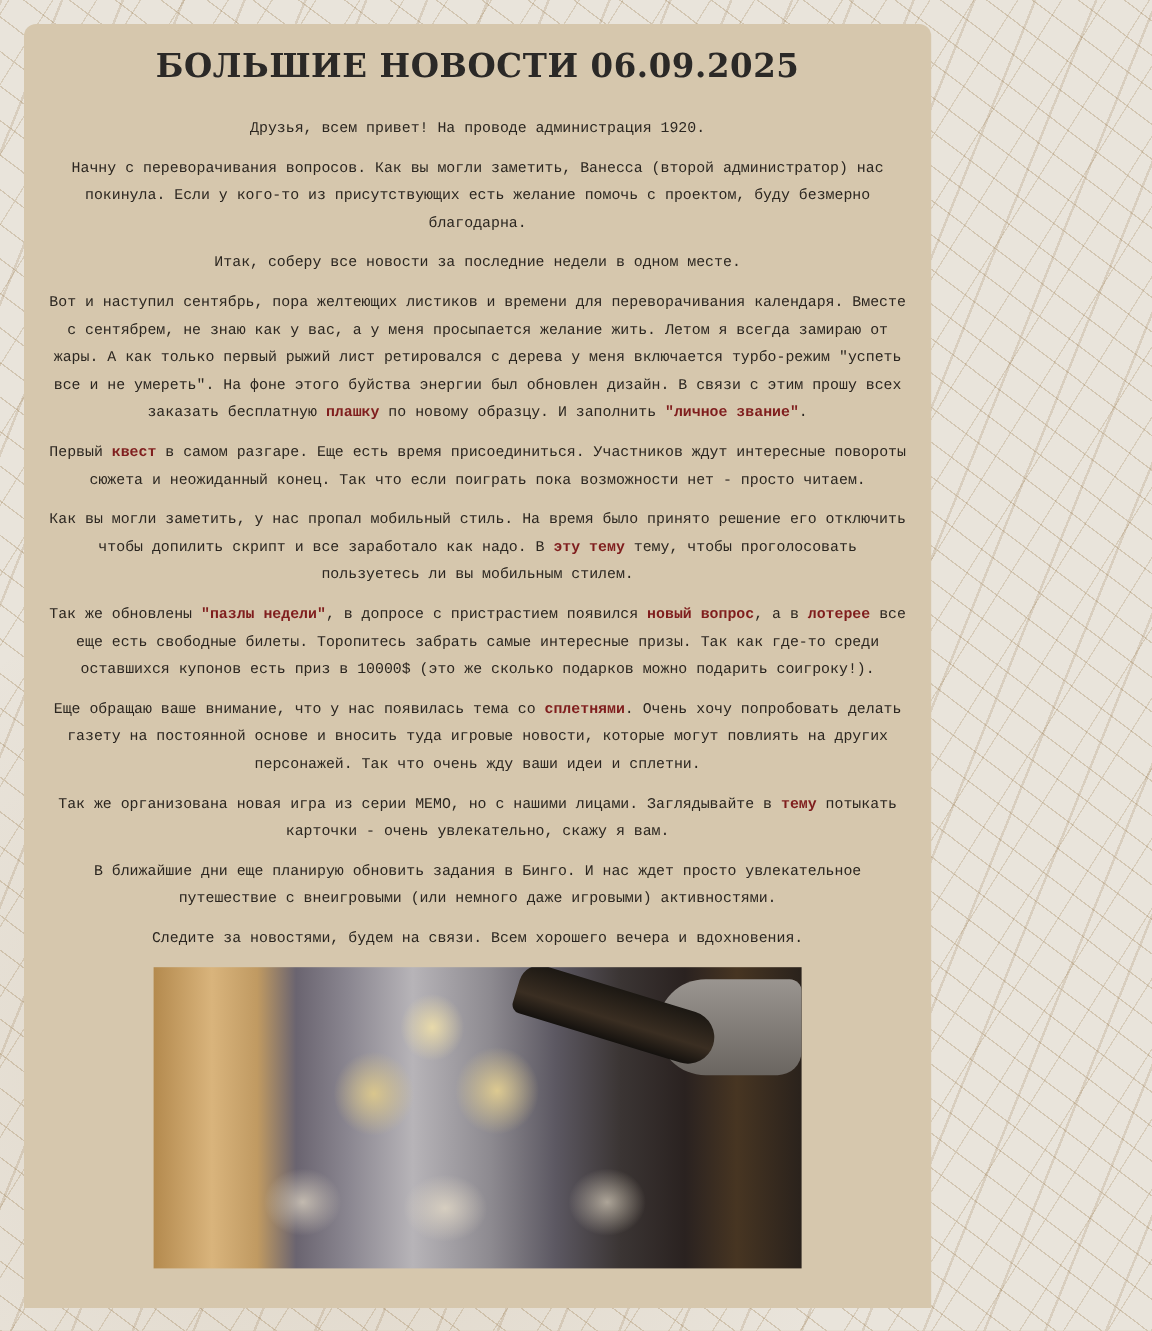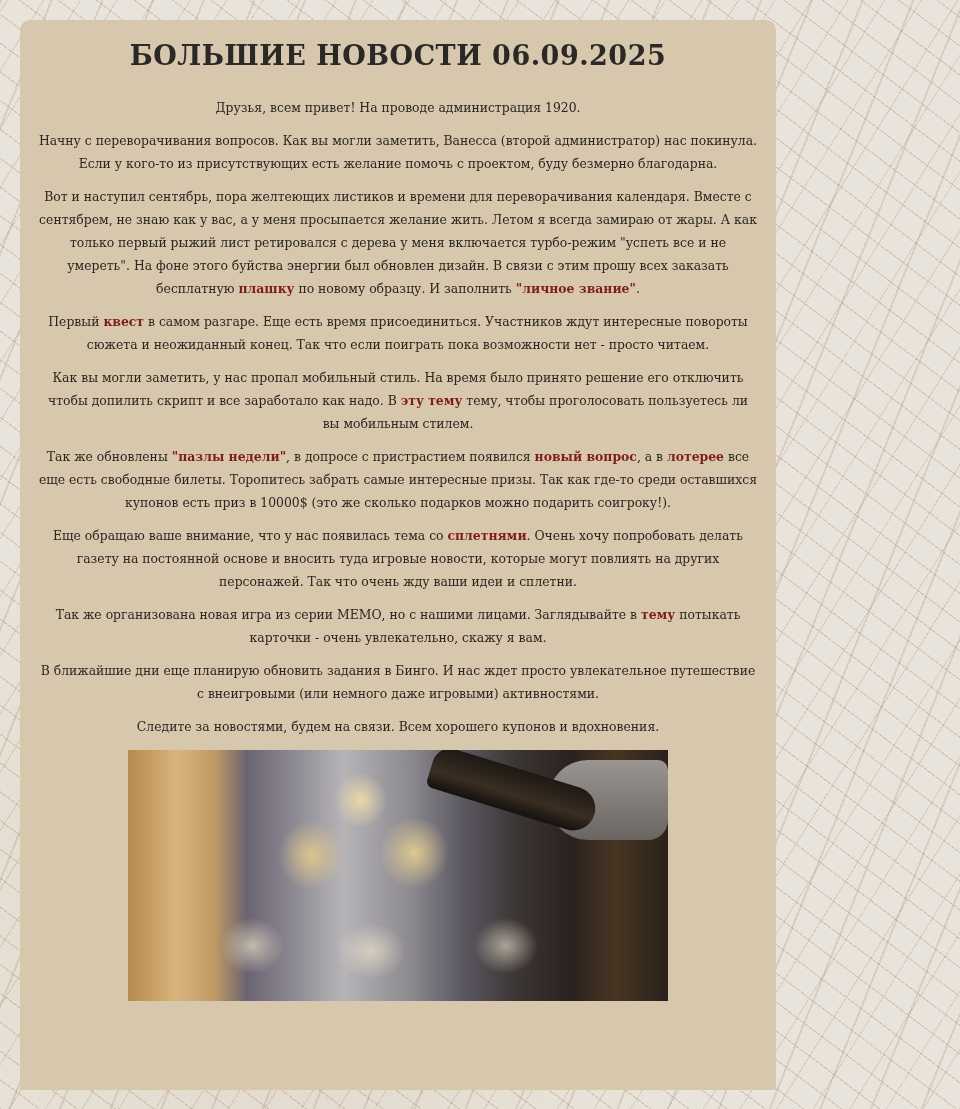--- a/index.html
+++ b/index.html
@@ -27,20 +27,21 @@
     font-family: "DejaVu Serif", serif;
     font-weight: bold;
     font-size: 27px; letter-spacing: 0.5px;
     color: #2b2927;
     line-height: 32px;
     transform: scaleY(1.02);
   }
   .para {
     margin: 0 auto; font-size: 12.4px; line-height: 23px;
     color: #2b2620;
+    font-family: Liberation Mono, monospace;
   }
   .para + .para { margin-top: 10px; }
   .p1 { margin-top: 24px !important; }
   b.lnk { color: #7f1d1d; font-weight: bold; cursor: pointer; }
   .image-wrap {
     margin: 12px auto 0; width: 540px; height: 251px; position: relative; overflow: hidden;
     background:
       radial-gradient(ellipse 38px 40px at 43% 20%, rgba(235,220,170,0.95), transparent 70%),
       radial-gradient(ellipse 48px 50px at 34% 42%, rgba(220,200,140,0.95), transparent 70%),
       radial-gradient(ellipse 50px 52px at 53% 41%, rgba(225,205,145,0.95), transparent 70%),
@@ -63,35 +64,36 @@
 </head>
 <body>
 
 <div class="panel">
   <h1 class="title">БОЛЬШИЕ НОВОСТИ 06.09.2025</h1>
 
   <p class="para p1">Друзья, всем привет! На проводе администрация 1920.</p>
 
   <p class="para">Начну с переворачивания вопросов. Как вы могли заметить, Ванесса (второй администратор) нас покинула. Если у кого-то из присутствующих есть желание помочь с проектом, буду безмерно благодарна.</p>
 
+  <p class="para">Итак, соберу все новости за последние недели в одном месте.</p>
 
   <p class="para"><span>Вот и наступил сентябрь, пора желтеющих листиков и времени для переворачивания календаря. Вместе с сентябрем, не знаю как у вас, а у меня просыпается желание жить. Летом я всегда замираю от жары. А как только первый рыжий лист ретировался с дерева у меня включается турбо-режим "успеть все и не умереть". На фоне этого буйства энергии был обновлен дизайн. В связи с этим прошу всех заказать бесплатную </span><b class="lnk">плашку</b><span> по новому образцу. И заполнить </span><b class="lnk">"личное звание"</b><span>.</span></p>
 
   <p class="para"><span>Первый </span><b class="lnk">квест</b><span> в самом разгаре. Еще есть время присоединиться. Участников ждут интересные повороты сюжета и неожиданный конец. Так что если поиграть пока возможности нет - просто читаем.</span></p>
 
   <p class="para"><span>Как вы могли заметить, у нас пропал мобильный стиль. На время было принято решение его отключить чтобы допилить скрипт и все заработало как надо. В </span><b class="lnk">эту тему</b><span> тему, чтобы проголосовать пользуетесь ли вы мобильным стилем.</span></p>
 
   <p class="para"><span>Так же обновлены </span><b class="lnk">"пазлы недели"</b><span>, в допросе с пристрастием появился </span><b class="lnk">новый вопрос</b><span>, а в </span><b class="lnk">лотерее</b><span> все еще есть свободные билеты. Торопитесь забрать самые интересные призы. Так как где-то среди оставшихся купонов есть приз в 10000$ (это же сколько подарков можно подарить соигроку!).</span></p>
 
   <p class="para"><span>Еще обращаю ваше внимание, что у нас появилась тема со </span><b class="lnk">сплетнями</b><span>. Очень хочу попробовать делать газету на постоянной основе и вносить туда игровые новости, которые могут повлиять на других персонажей. Так что очень жду ваши идеи и сплетни.</span></p>
 
 
   <p class="para"><span>Так же организована новая игра из серии МЕМО, но с нашими лицами. Заглядывайте в </span><b class="lnk">тему</b><span> потыкать карточки - очень увлекательно, скажу я вам.</span></p>
 
   <p class="para">В ближайшие дни еще планирую обновить задания в Бинго. И нас ждет просто увлекательное путешествие с внеигровыми (или немного даже игровыми) активностями.</p>
 
-  <p class="para">Следите за новостями, будем на связи. Всем хорошего купонов и вдохновения.</p>
+  <p class="para">Следите за новостями, будем на связи. Всем хорошего вечера и вдохновения.</p>
 
   <div class="image-wrap">
     <div class="arm"></div>
     <div class="bottle"></div>
   </div>
 </div>
 
 </body></html>

